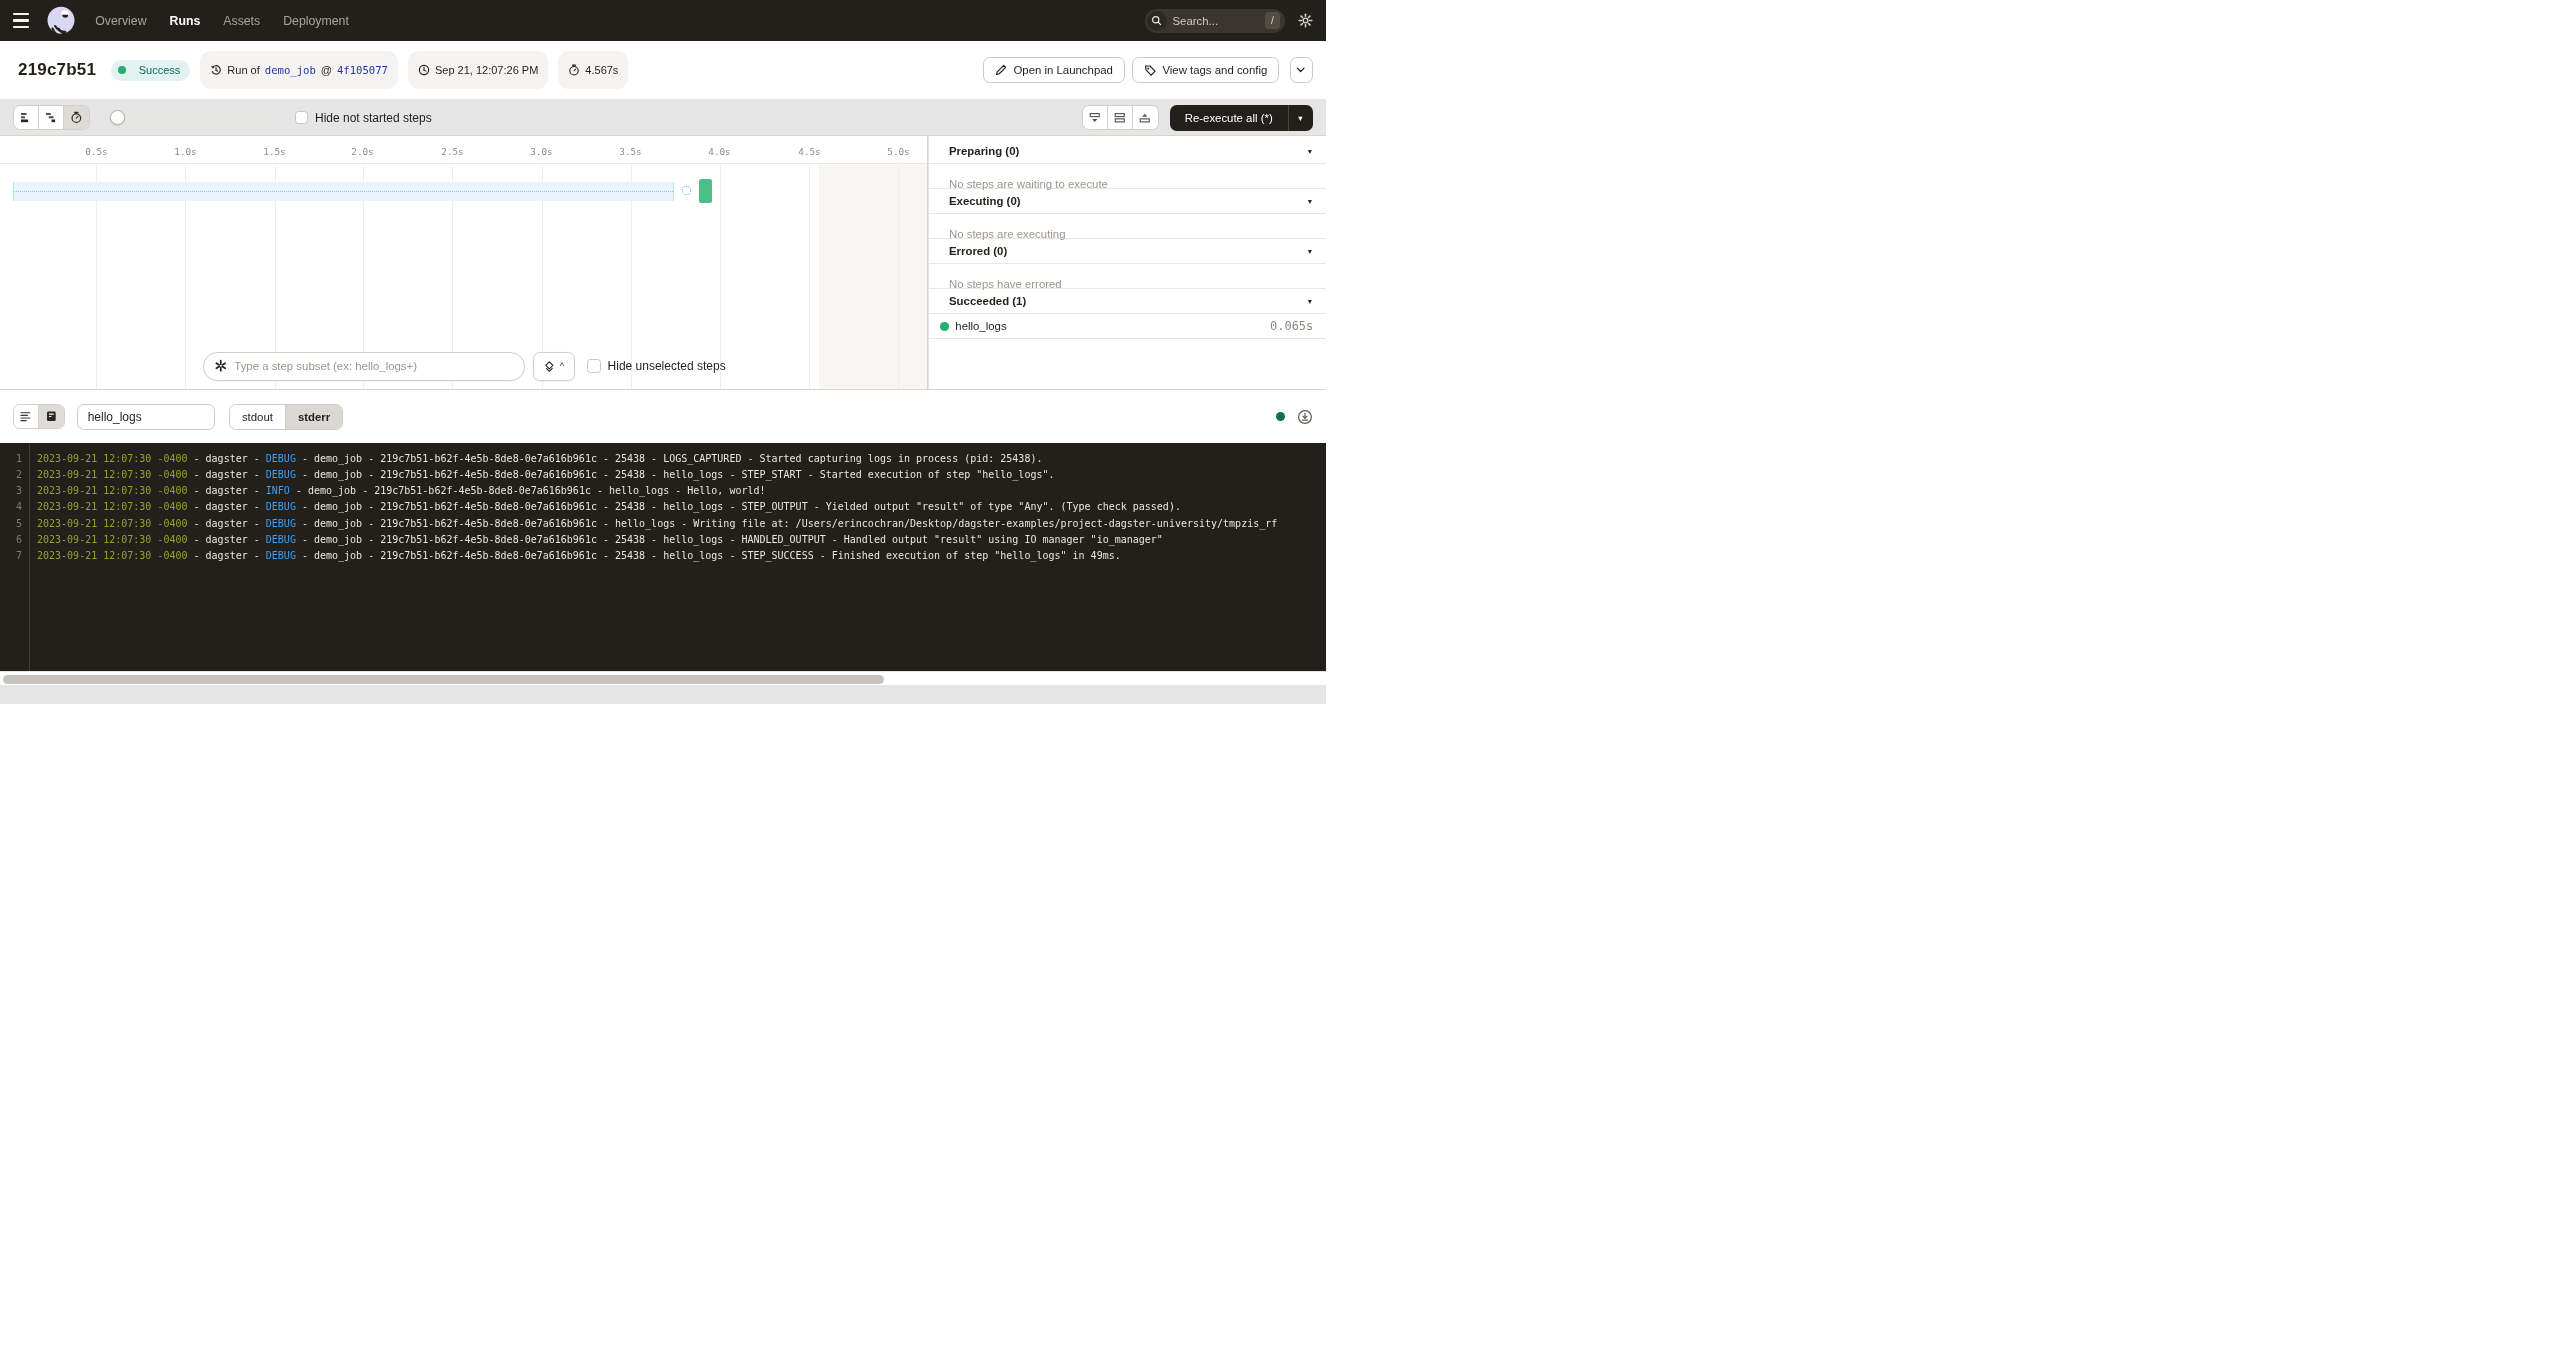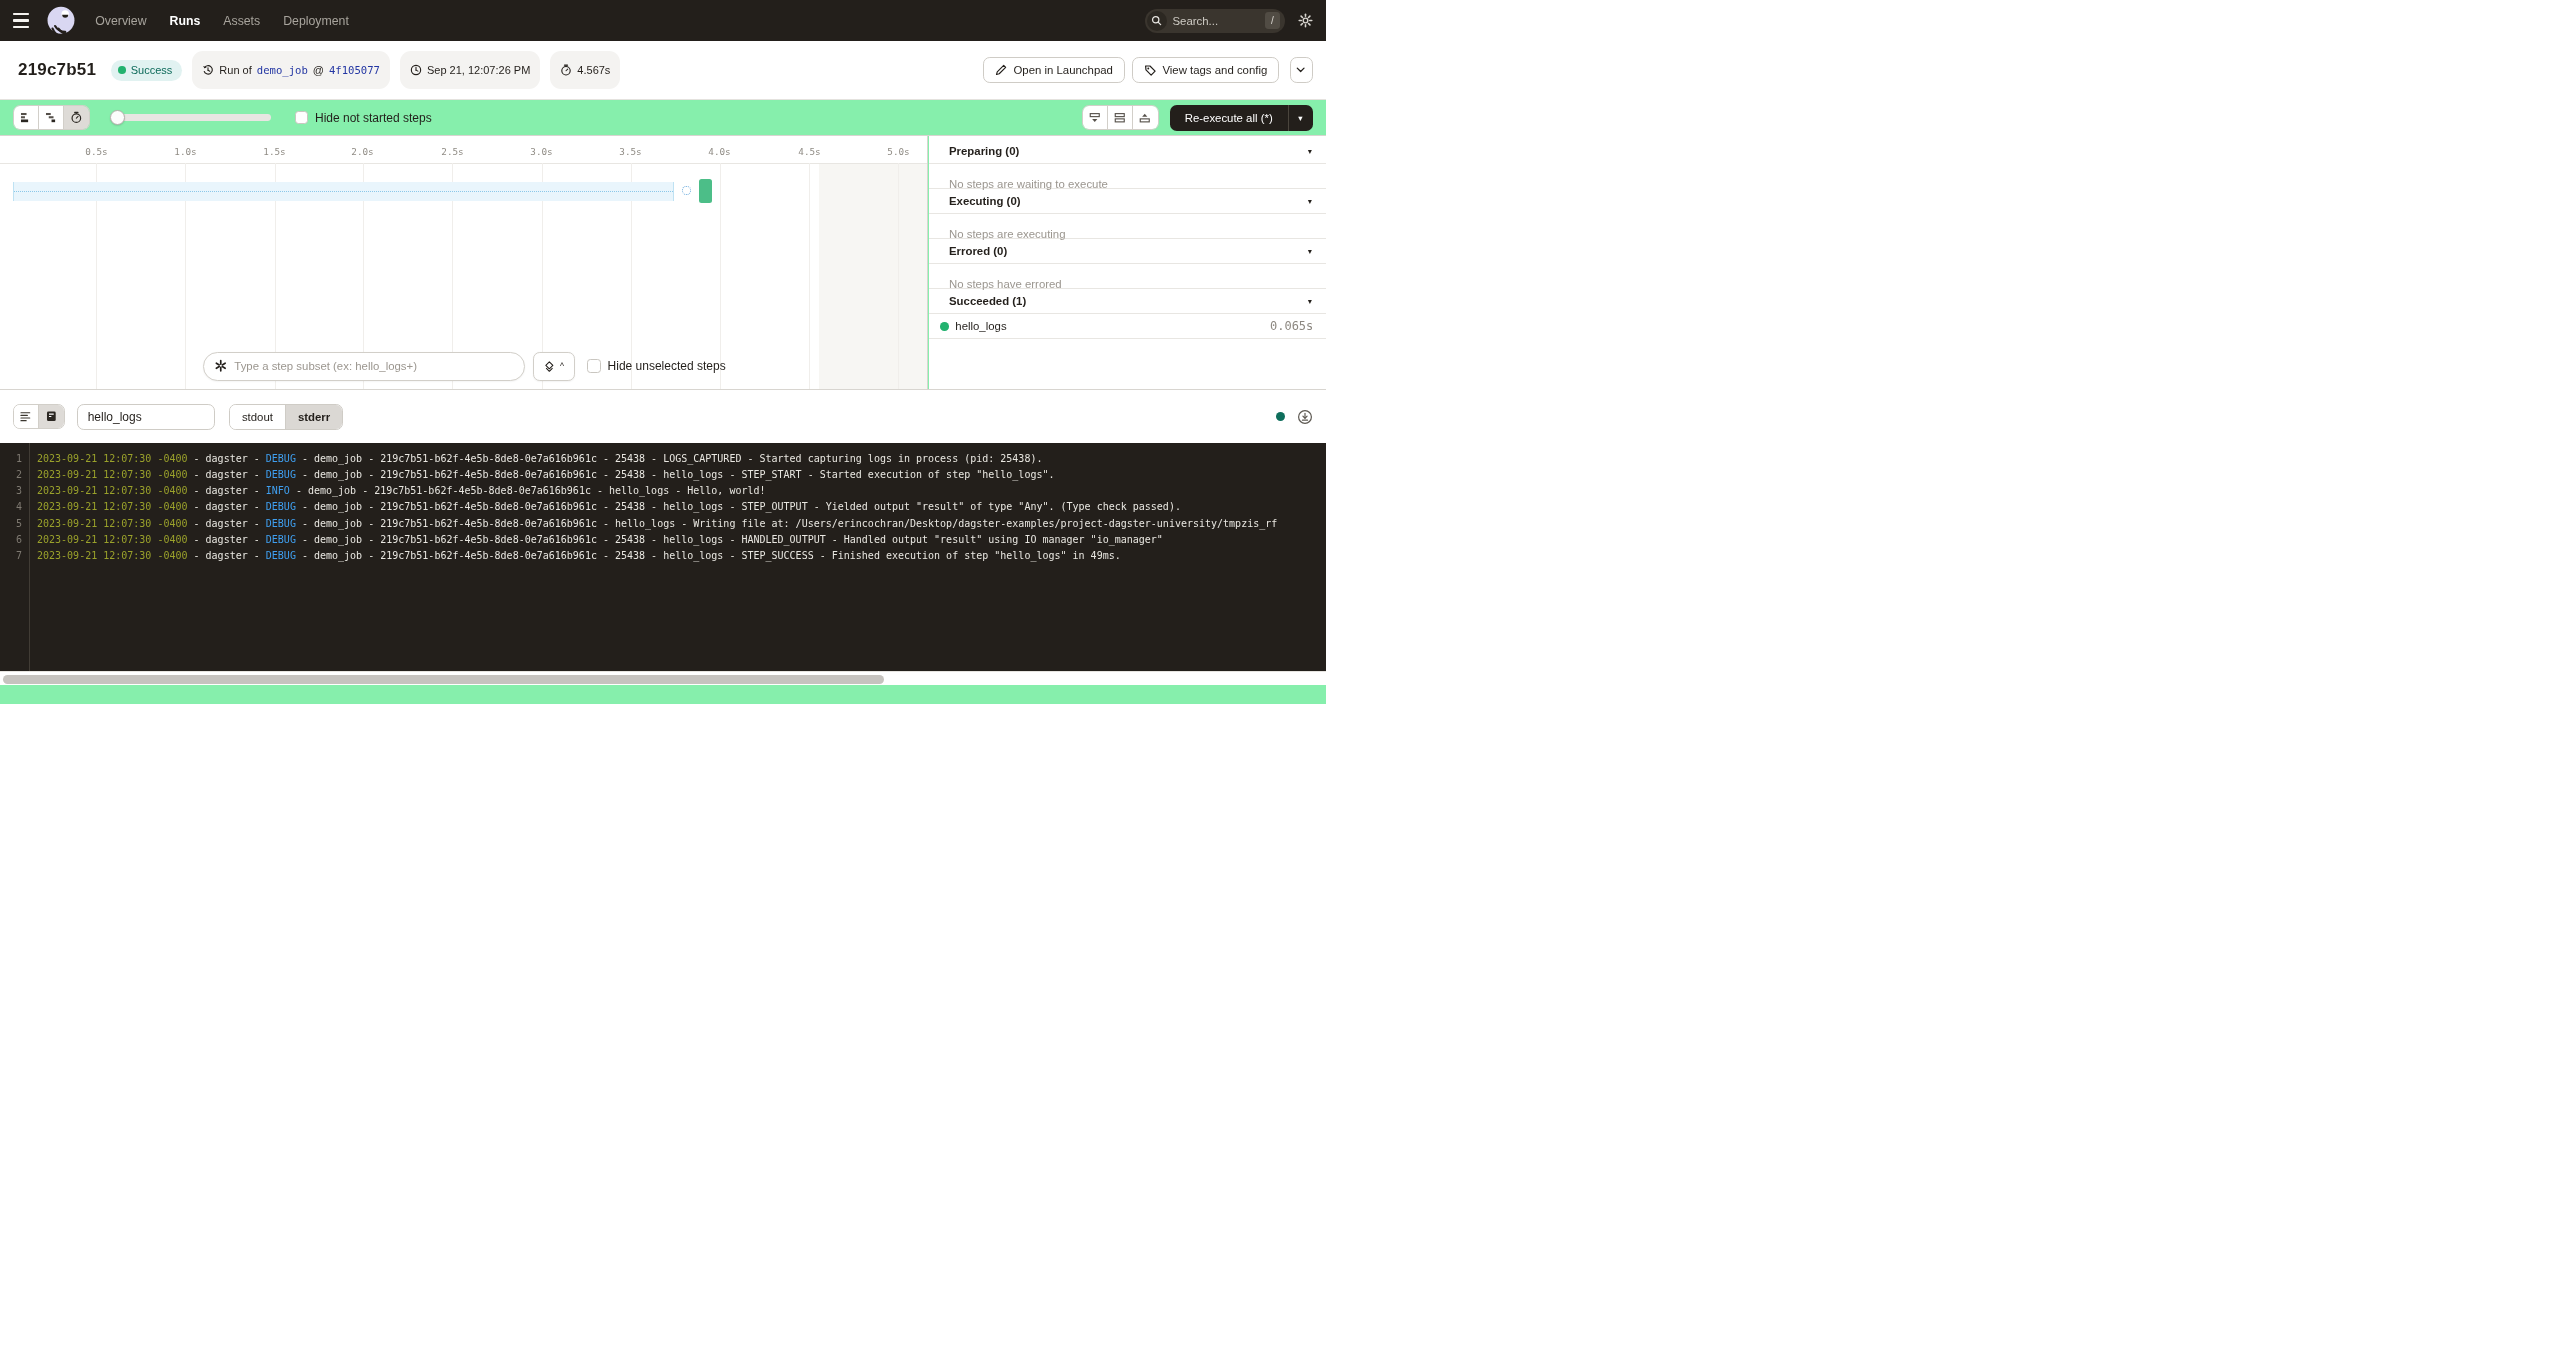--- a/index.html
+++ b/index.html
@@ -1,18 +1,18 @@
 <!DOCTYPE html>
 <html style="font-size:13.5px"><head>
 <meta charset="utf-8">
 <style>
   * { margin:0; padding:0; box-sizing:border-box; }
   html,body { width:1326px; height:704px; overflow:hidden; background:#fff;
     font-family:"Liberation Sans", sans-serif; }
-  #app { position:relative; width:1326px; height:704px; background:#86efac; }
+  #app { position:relative; width:1326px; height:704px; background:#e5e5e5; }
 
   
   .navbar { position:absolute; left:0; top:0; width:1326px; height:41px; background:#231f1b;
     display:flex; align-items:center; }
   .hamburger { width:20px; height:15px; margin-left:12.7px; display:flex; flex-direction:column;
     justify-content:space-between; cursor:pointer; }
   .hamburger div { height:2.2px; width:16px; background:#f5f3f0; border-radius:0.8px; }
   .logo { margin-left:12px; width:32px; height:32px; }
   .nav-links { display:flex; gap:23px; margin-left:18.6px; }
   .nav-link { font-size:12.3px; color:#a8a49d; cursor:pointer; }
@@ -28,21 +28,21 @@
   .slash-key { position:absolute; right:5px; width:15px; height:17px; background:#514c44;
     border-radius:3.4px; color:#d8d5cf; font-size:10px; display:flex; align-items:center;
     justify-content:center; }
   .gear-wrap { margin:0 13.5px 0 12.7px; cursor:pointer; display:flex; }
 
   
   .run-header { position:absolute; left:0; top:41px; width:1326px; height:59px; background:#fff;
     border-bottom:0.8px solid #e4e2de; display:flex; align-items:center; }
   .run-id { font-size:17px; font-weight:700; color:#231f1b; margin-left:18px; letter-spacing:0.2px; }
   .badge-success { margin-left:14.4px; height:21px; background:#e1f2f1; border-radius:11px;
-    display:flex; align-items:center; padding:0 10px 0 7.6px; gap:5px; }
+    display:flex; align-items:center; padding:0 10px 0 7.6px; gap:13px; }
   .badge-success .dot { width:7.6px; height:7.6px; border-radius:50%; background:#23b26f; }
   .badge-success span { font-size:11px; color:#0d6a5a; }
   .chip { margin-left:10px; height:38px; background:#f4f3f1; border-radius:11px; display:flex;
     align-items:center; padding:0 10px; gap:5px; font-size:11px; color:#231f1b; }
   .chip .lnk { color:#2336a3; font-family:"DejaVu Sans Mono", monospace; font-size:10.6px; cursor:pointer; }
   .hdr-buttons { margin-left:auto; margin-right:13.5px; display:flex; align-items:center; gap:6.8px; }
   .btn { height:26px; background:#fff; border:0.8px solid #cfccc6; border-radius:6.8px; display:flex;
     align-items:center; gap:6px; padding:0 11px; font-size:11.4px; color:#231f1b; cursor:pointer; }
   .btn-caret { width:23px; justify-content:center; padding:0; margin-left:3.4px; }
 

